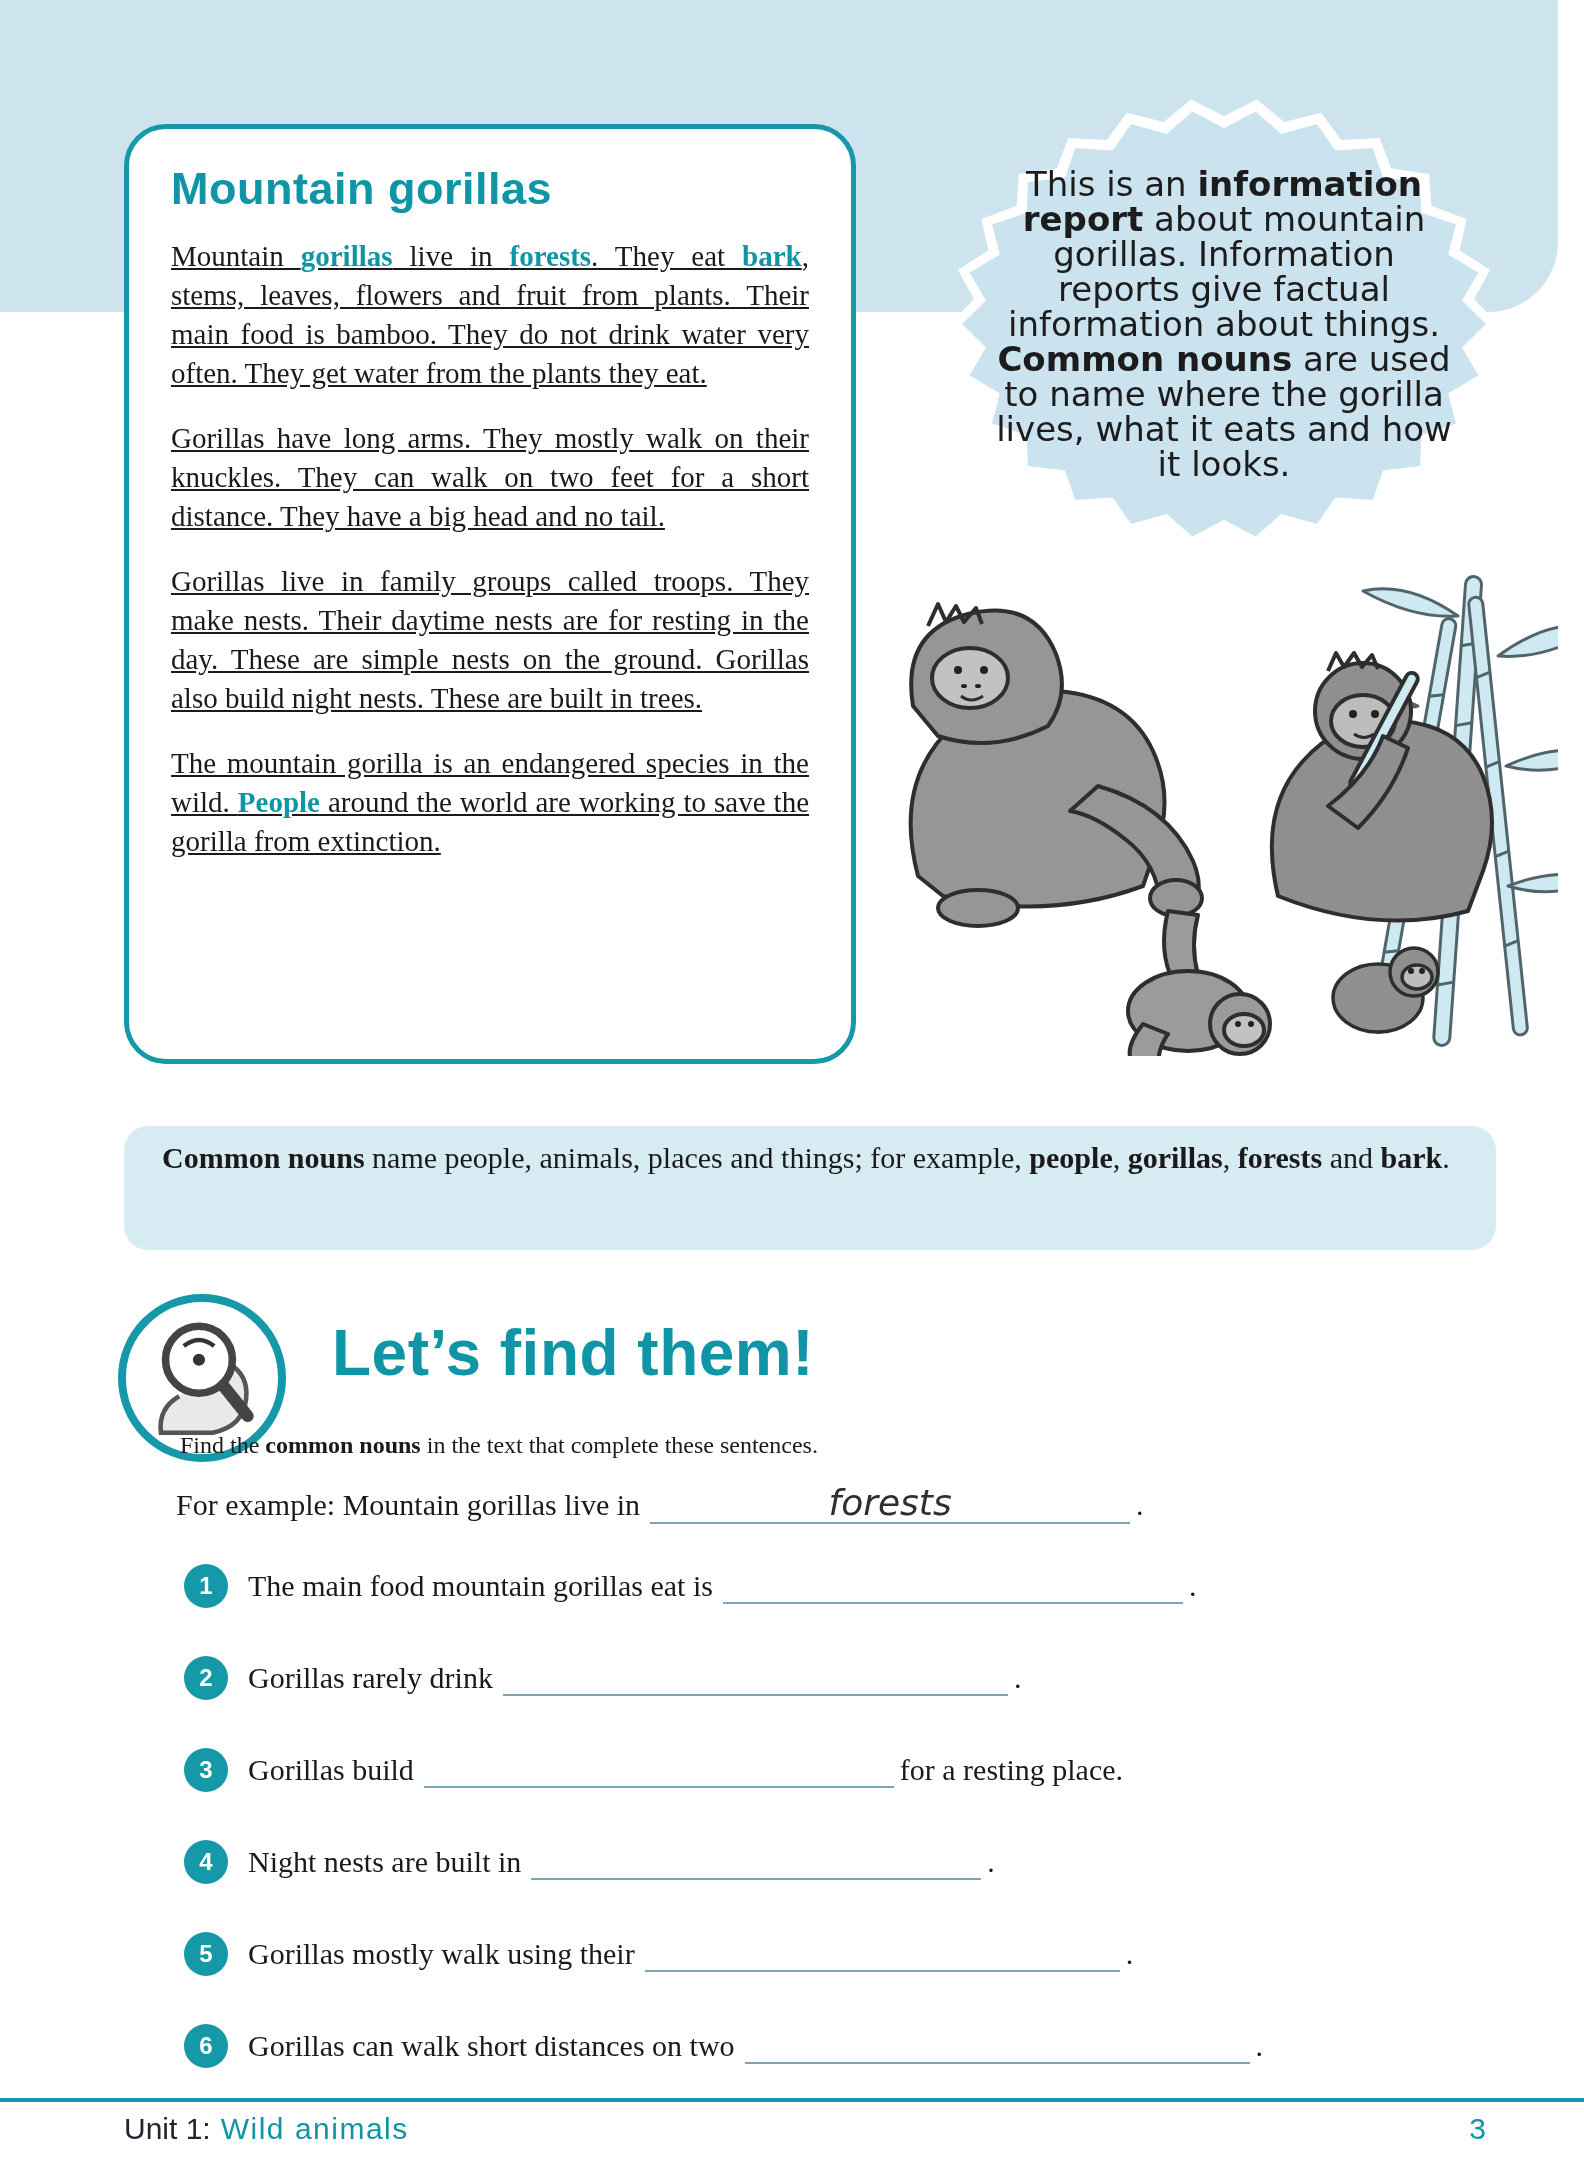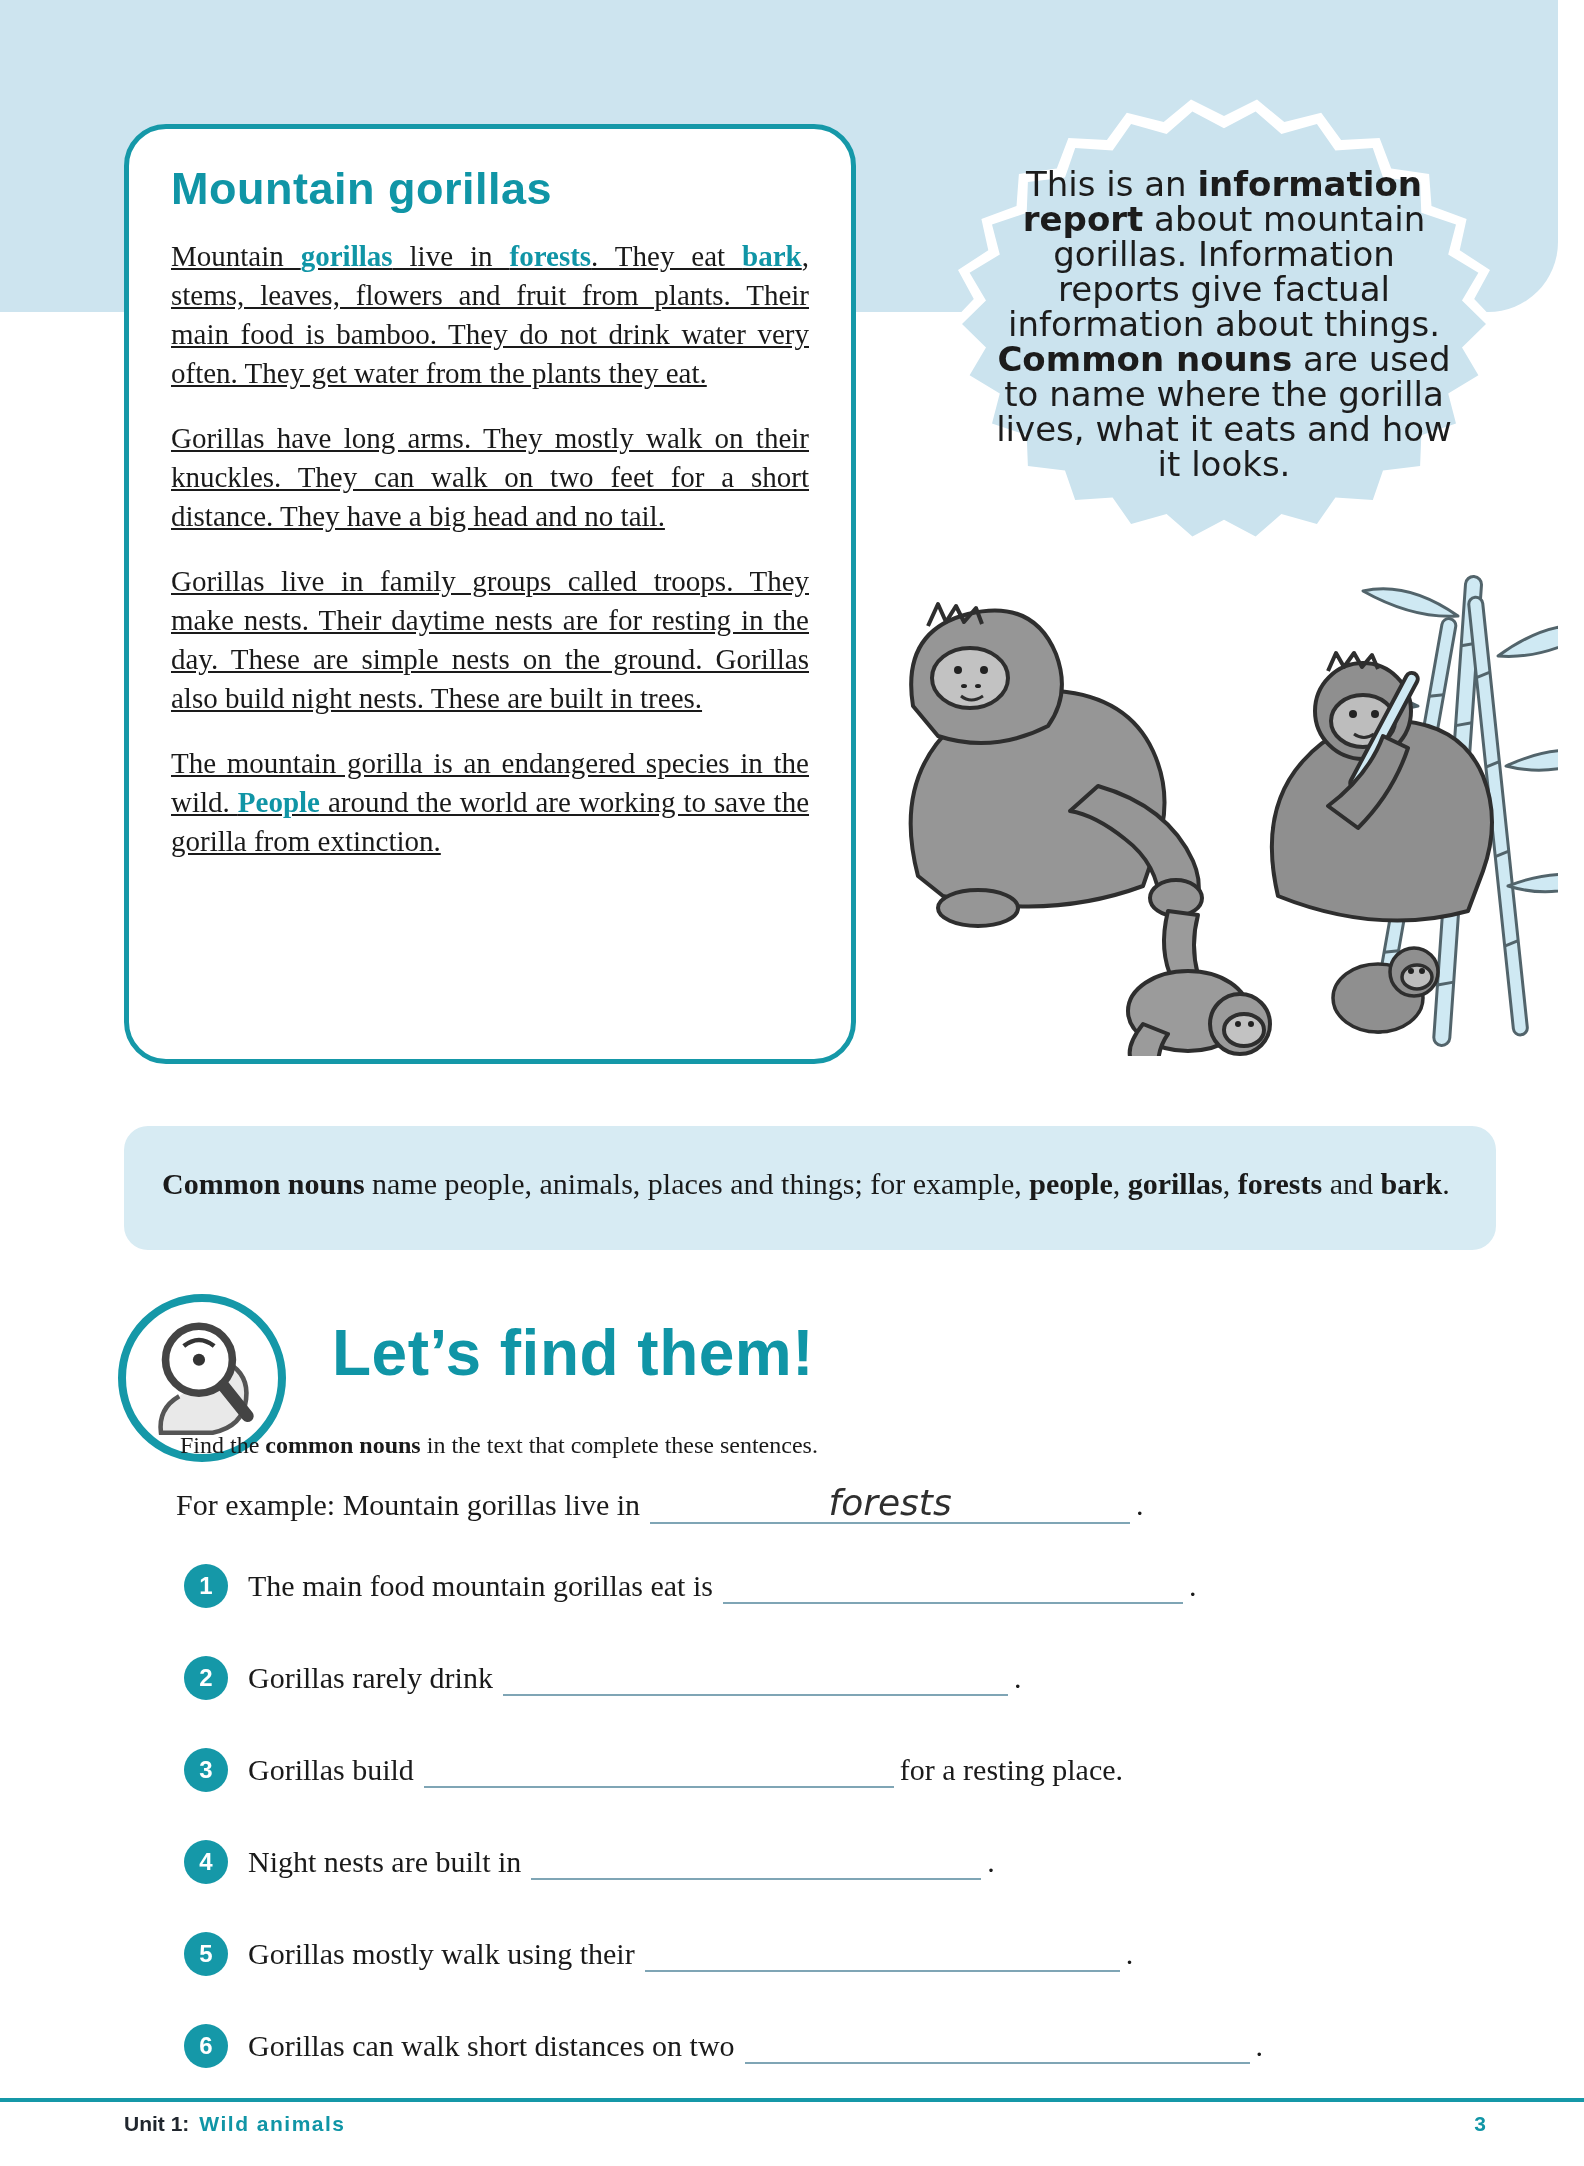--- a/index.html
+++ b/index.html
@@ -38,21 +38,21 @@
   }
   .bubble-text b { font-weight:bold; }
 
   
   .illustration { position:absolute; left:858px; top:556px; width:700px; height:500px; }
   .illustration svg { width:100%; height:100%; }
 
   
   .callout {
     position:absolute; left:124px; top:1126px; width:1372px; height:124px;
-    background:#d7ebf3; border-radius:24px; padding:38px 38px; box-sizing:border-box;
+    background:#d7ebf3; border-radius:24px; padding:12px 38px; box-sizing:border-box;
     font-size:30px; line-height:40px;
   }
   .callout b { font-weight:bold; }
 
   
   .activity-icon {
     position:absolute; left:118px; top:1294px; width:168px; height:168px;
     border-radius:50%; background:#ffffff; border:8px solid #1598a8; box-sizing:border-box;
   }
   .activity-icon svg { width:100%; height:100%; }
@@ -90,21 +90,21 @@
   .blank { display:inline-block; border-bottom:2px solid #7fa5b5; height:1.1em; margin:0 4px 0 10px; }
   .w1 { width:460px; } .w2 { width:505px; } .w3 { width:470px; }
   .w4 { width:450px; } .w5 { width:475px; } .w6 { width:505px; }
   .q-after { margin-left:2px; }
 
   
   .footer-line { position:absolute; left:0; top:2098px; width:1584px; height:4px; background:#1598a8; }
   .footer {
     position:absolute; left:124px; right:98px; top:2112px;
     display:flex; justify-content:space-between;
-    font-family:"Liberation Sans", sans-serif; font-weight:bold; font-size:21px;
+    font-family:"Liberation Sans", sans-serif; font-weight:normal; font-size:30px;
   }
   .footer .unit { color:#20262e; }
   .footer .unit-title { color:#1095a6; letter-spacing:1.5px; margin-left:10px; }
   .footer .page-num { color:#1095a6; }
 </style>
 </head>
 <body>
 
 <div class="page">
 

